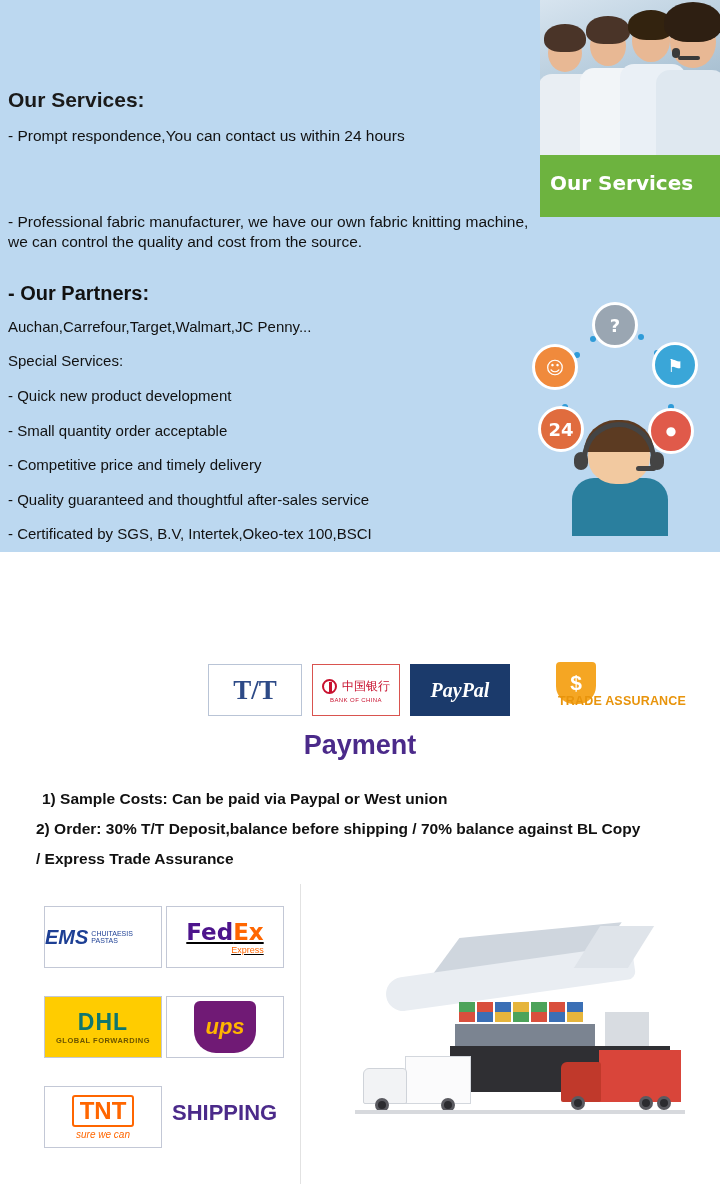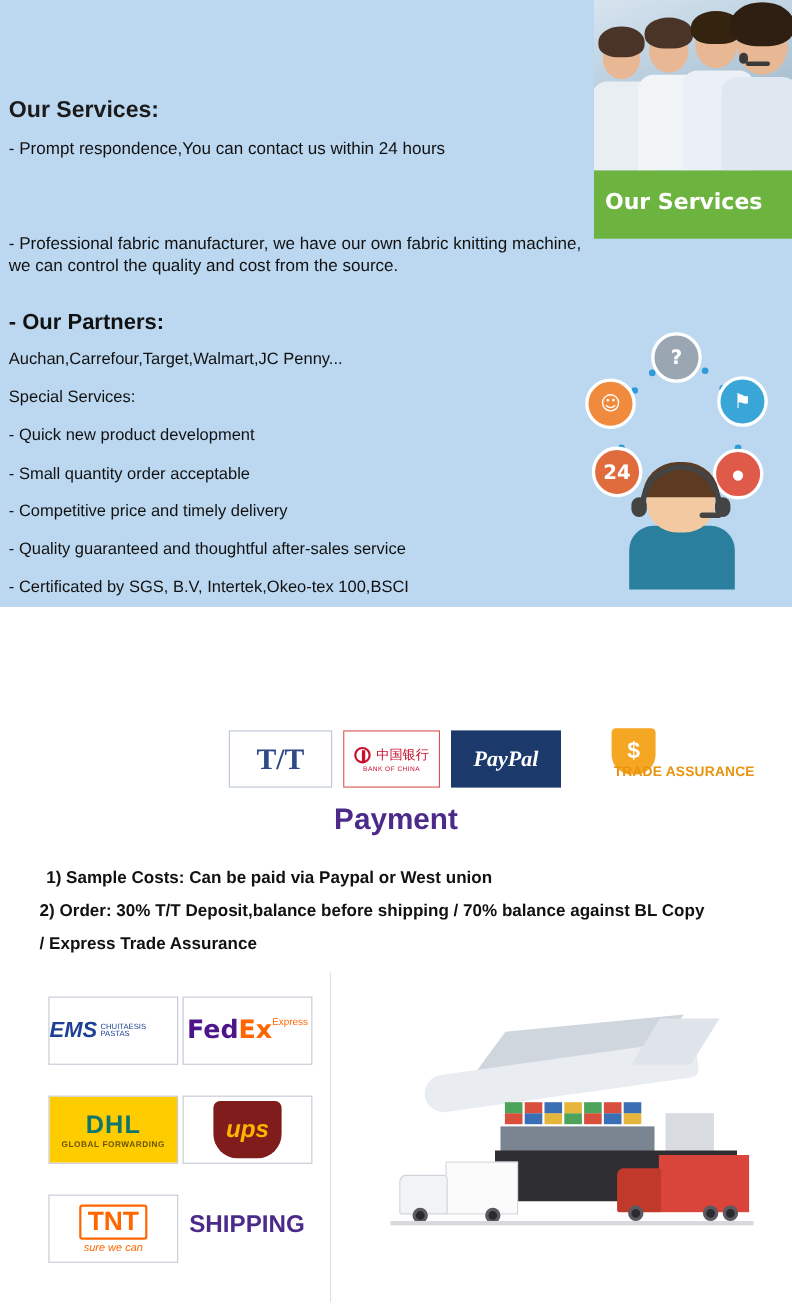--- a/index.html
+++ b/index.html
@@ -178,21 +178,21 @@
   }
   .ems-txt { color: #1d3f94; font-weight: bold; font-size: 20px; font-style: italic; }
   .ems-sub { color: #1d3f94; font-size: 7px; margin-left: 3px; }
   .fedex { font-size: 23px; font-weight: bold; font-family: "DejaVu Sans", sans-serif; }
   .fedex .fe { color: #4d148c; }
   .fedex .ex { color: #ff6600; }
   .fedex-sub { color: #ff6600; font-size: 9px; text-align: right; }
   .dhl-box { width: 100%; height: 100%; background: #ffcc00; display:flex; flex-direction:column; align-items:center; justify-content:center; }
   .dhl-txt { color: #0f766e; font-size: 23px; font-weight: bold; letter-spacing: 1px; }
   .dhl-sub { color: #6b5400; font-size: 7.5px; font-weight: bold; letter-spacing: .5px; }
-  .ups-box { width: 62px; height: 52px; background: #7f1d1d; border-radius: 6px 6px 22px 22px; display:flex; align-items:center; justify-content:center; }
+  .ups-box { width: 62px; height: 52px; background: #701a75; border-radius: 6px 6px 22px 22px; display:flex; align-items:center; justify-content:center; }
   .ups-txt { color: #ffb500; font-size: 22px; font-weight: bold; font-style: italic; }
   .tnt-box { width: 100%; height: 100%; display:flex; flex-direction:column; align-items:center; justify-content:center; }
   .tnt-txt { color: #ff6600; font-size: 24px; font-weight: bold; border: 2px solid #ff6600; padding: 0 6px; border-radius: 3px; }
   .tnt-sub { color: #ff6600; font-size: 10px; font-style: italic; margin-top: 2px; }
   .ship-divider { position: absolute; left: 300px; top: 880px; width: 1px; height: 300px; background: #e2e2e2; }
 
   .ship-art { position: absolute; left: 355px; top: 910px; width: 330px; height: 250px; }
   .plane-body { position: absolute; left: 30px; top: 58px; width: 250px; height: 34px; border-radius: 40px 18px 18px 40px; background: #e9edf2; transform: rotate(-8deg); }
   .plane-wing { position: absolute; left: 96px; top: 26px; width: 150px; height: 40px; background: #cfd6de; transform: skewX(-40deg) rotate(-6deg); }
   .plane-tail { position: absolute; left: 232px; top: 22px; width: 54px; height: 42px; background: #dfe4ea; transform: skewX(-32deg); }
@@ -320,21 +320,21 @@
     <div class="pay-line" style="top:268px; left:36px;">2) Order: 30% T/T Deposit,balance before shipping / 70% balance against BL Copy</div>
     <div class="pay-line" style="top:298px; left:36px;">/ Express Trade Assurance</div>
   </section>
 
   <section class="shipping">
     <div class="carrier" style="left:44px; top:32px;">
       <span class="ems-txt">EMS</span>
       <span class="ems-sub">CHUITAESIS PASTAS</span>
     </div>
     <div class="carrier" style="left:166px; top:32px;">
-      <div style="display:flex; ">
+      <div style="display:flex; flex-direction:column; align-items:flex-end;text-decoration:underline;">
         <div class="fedex">
           <span class="fe">Fed</span><span class="ex">Ex</span>
         </div>
         <div class="fedex-sub">Express</div>
       </div>
     </div>
     <div class="carrier" style="left:44px; top:122px;">
       <div class="dhl-box">
         <div class="dhl-txt">DHL</div>
         <div class="dhl-sub">GLOBAL FORWARDING</div>

